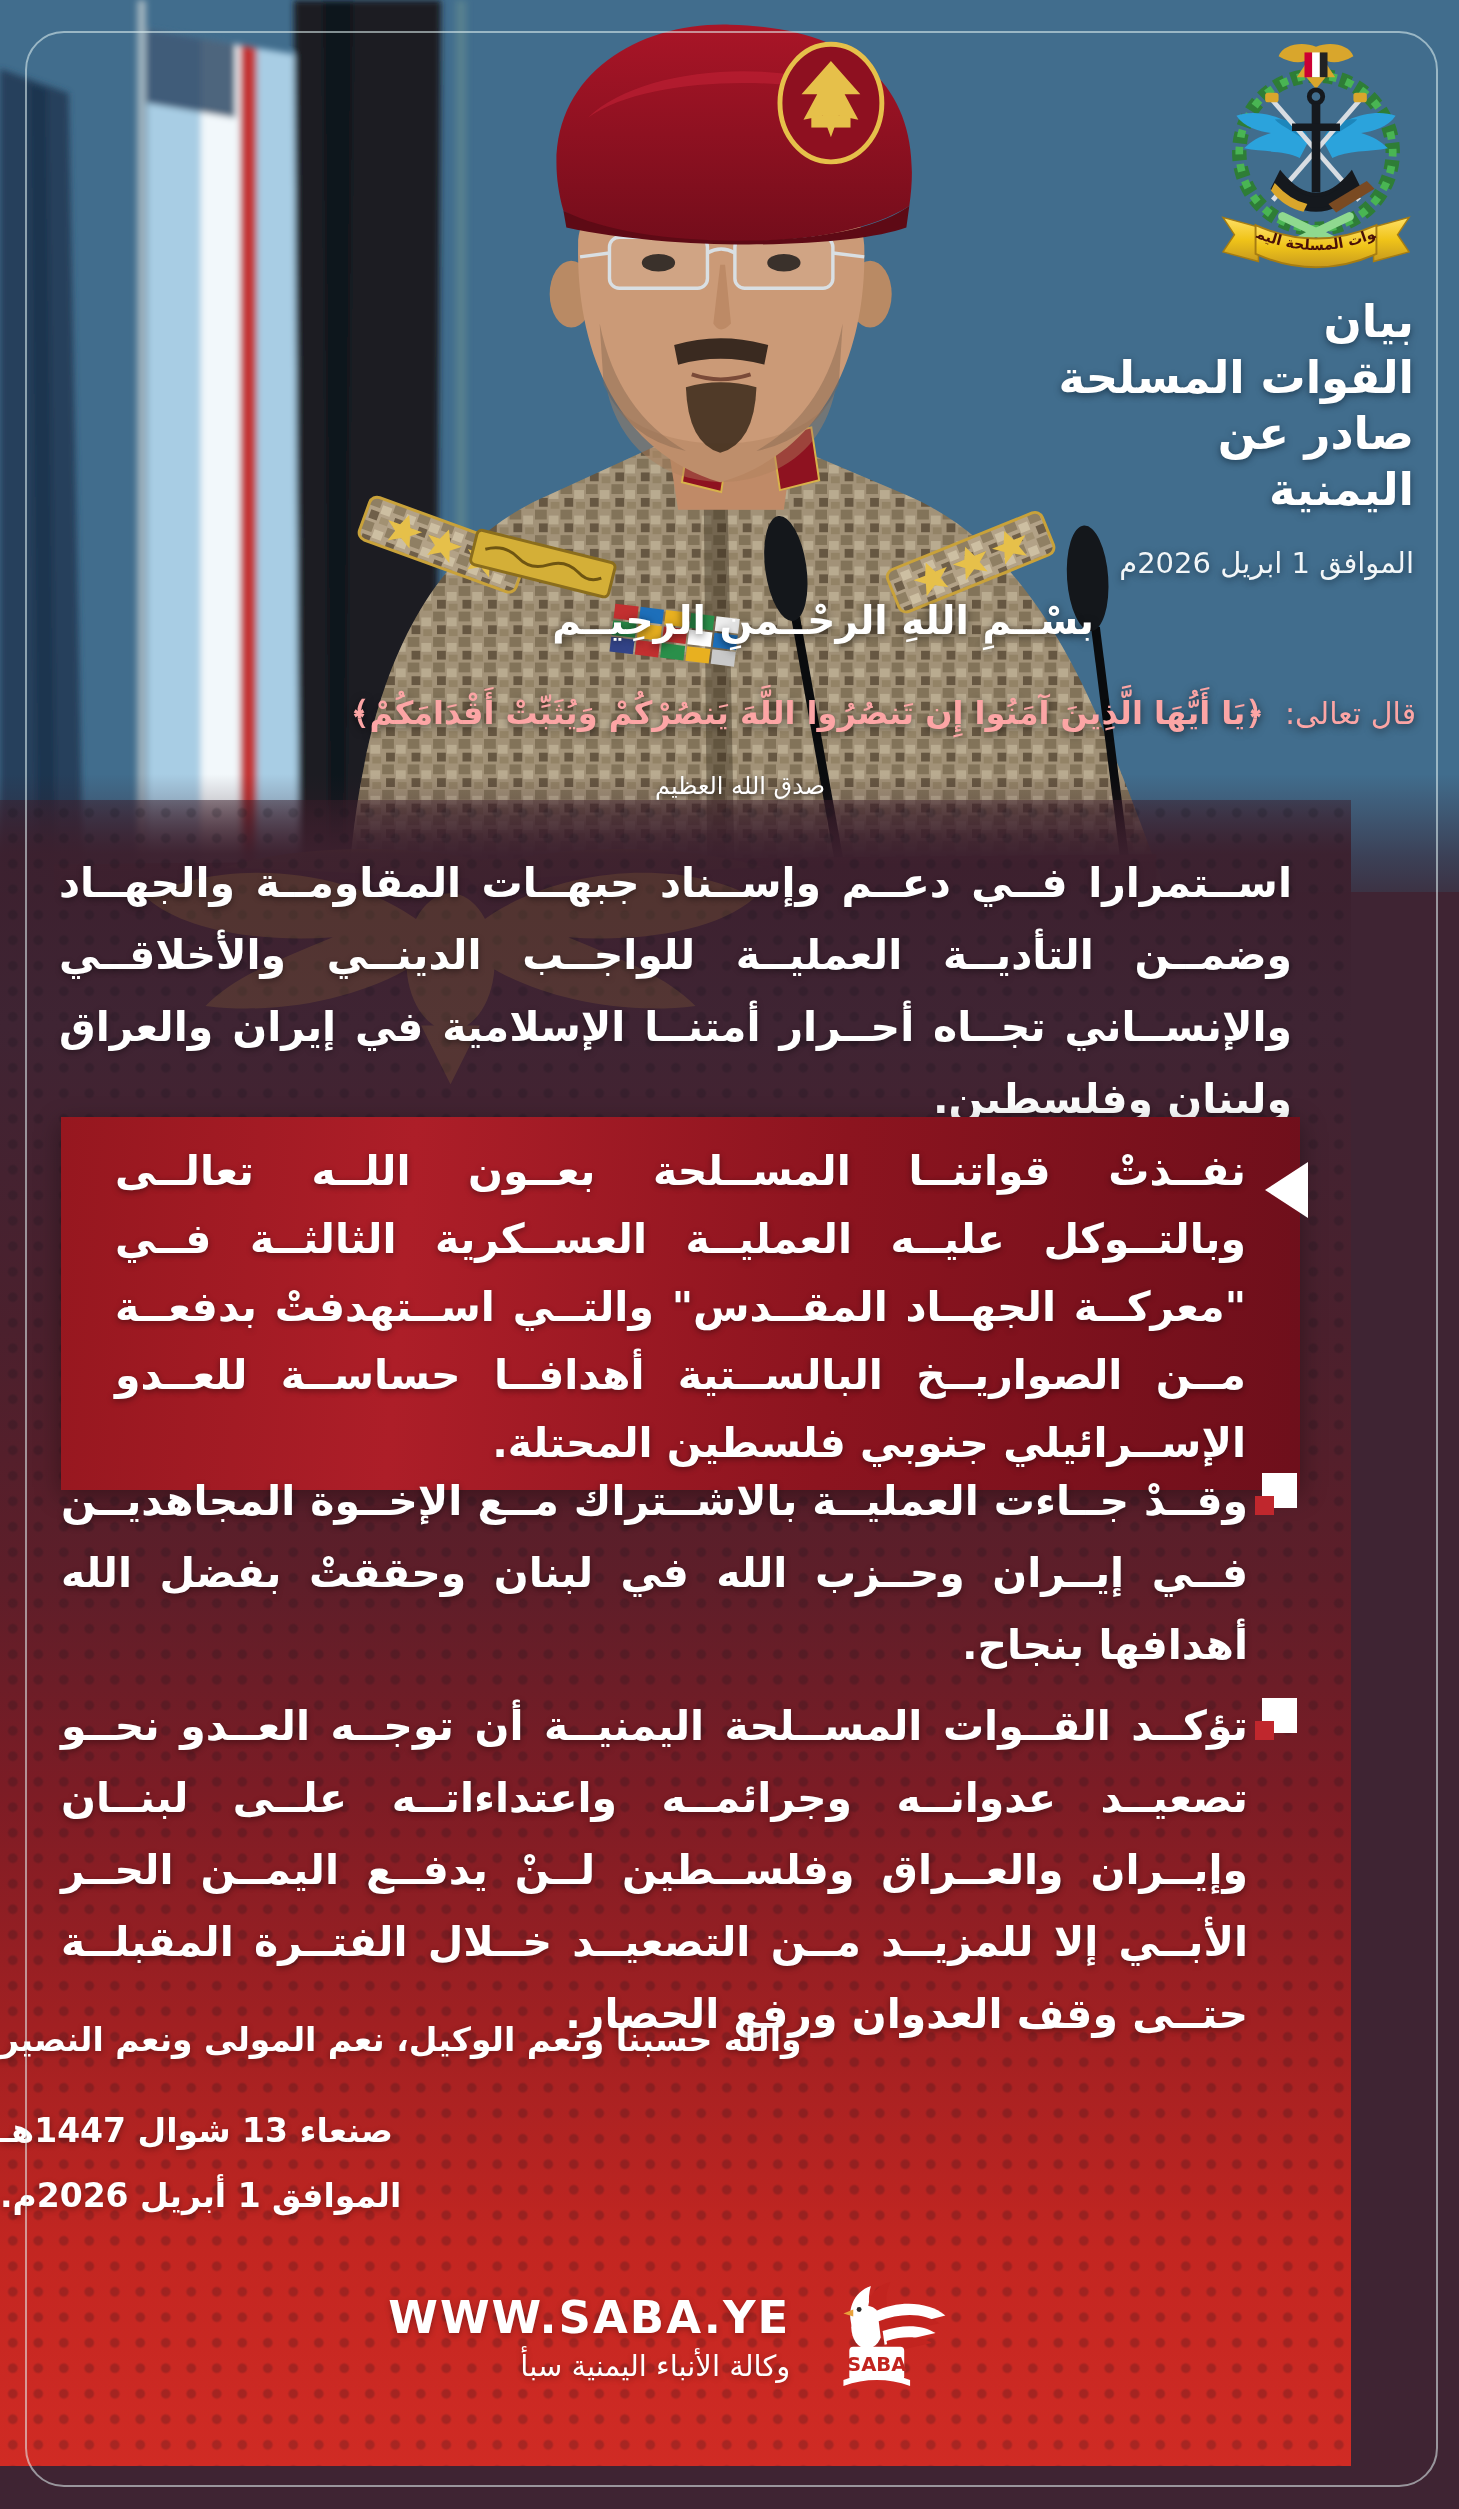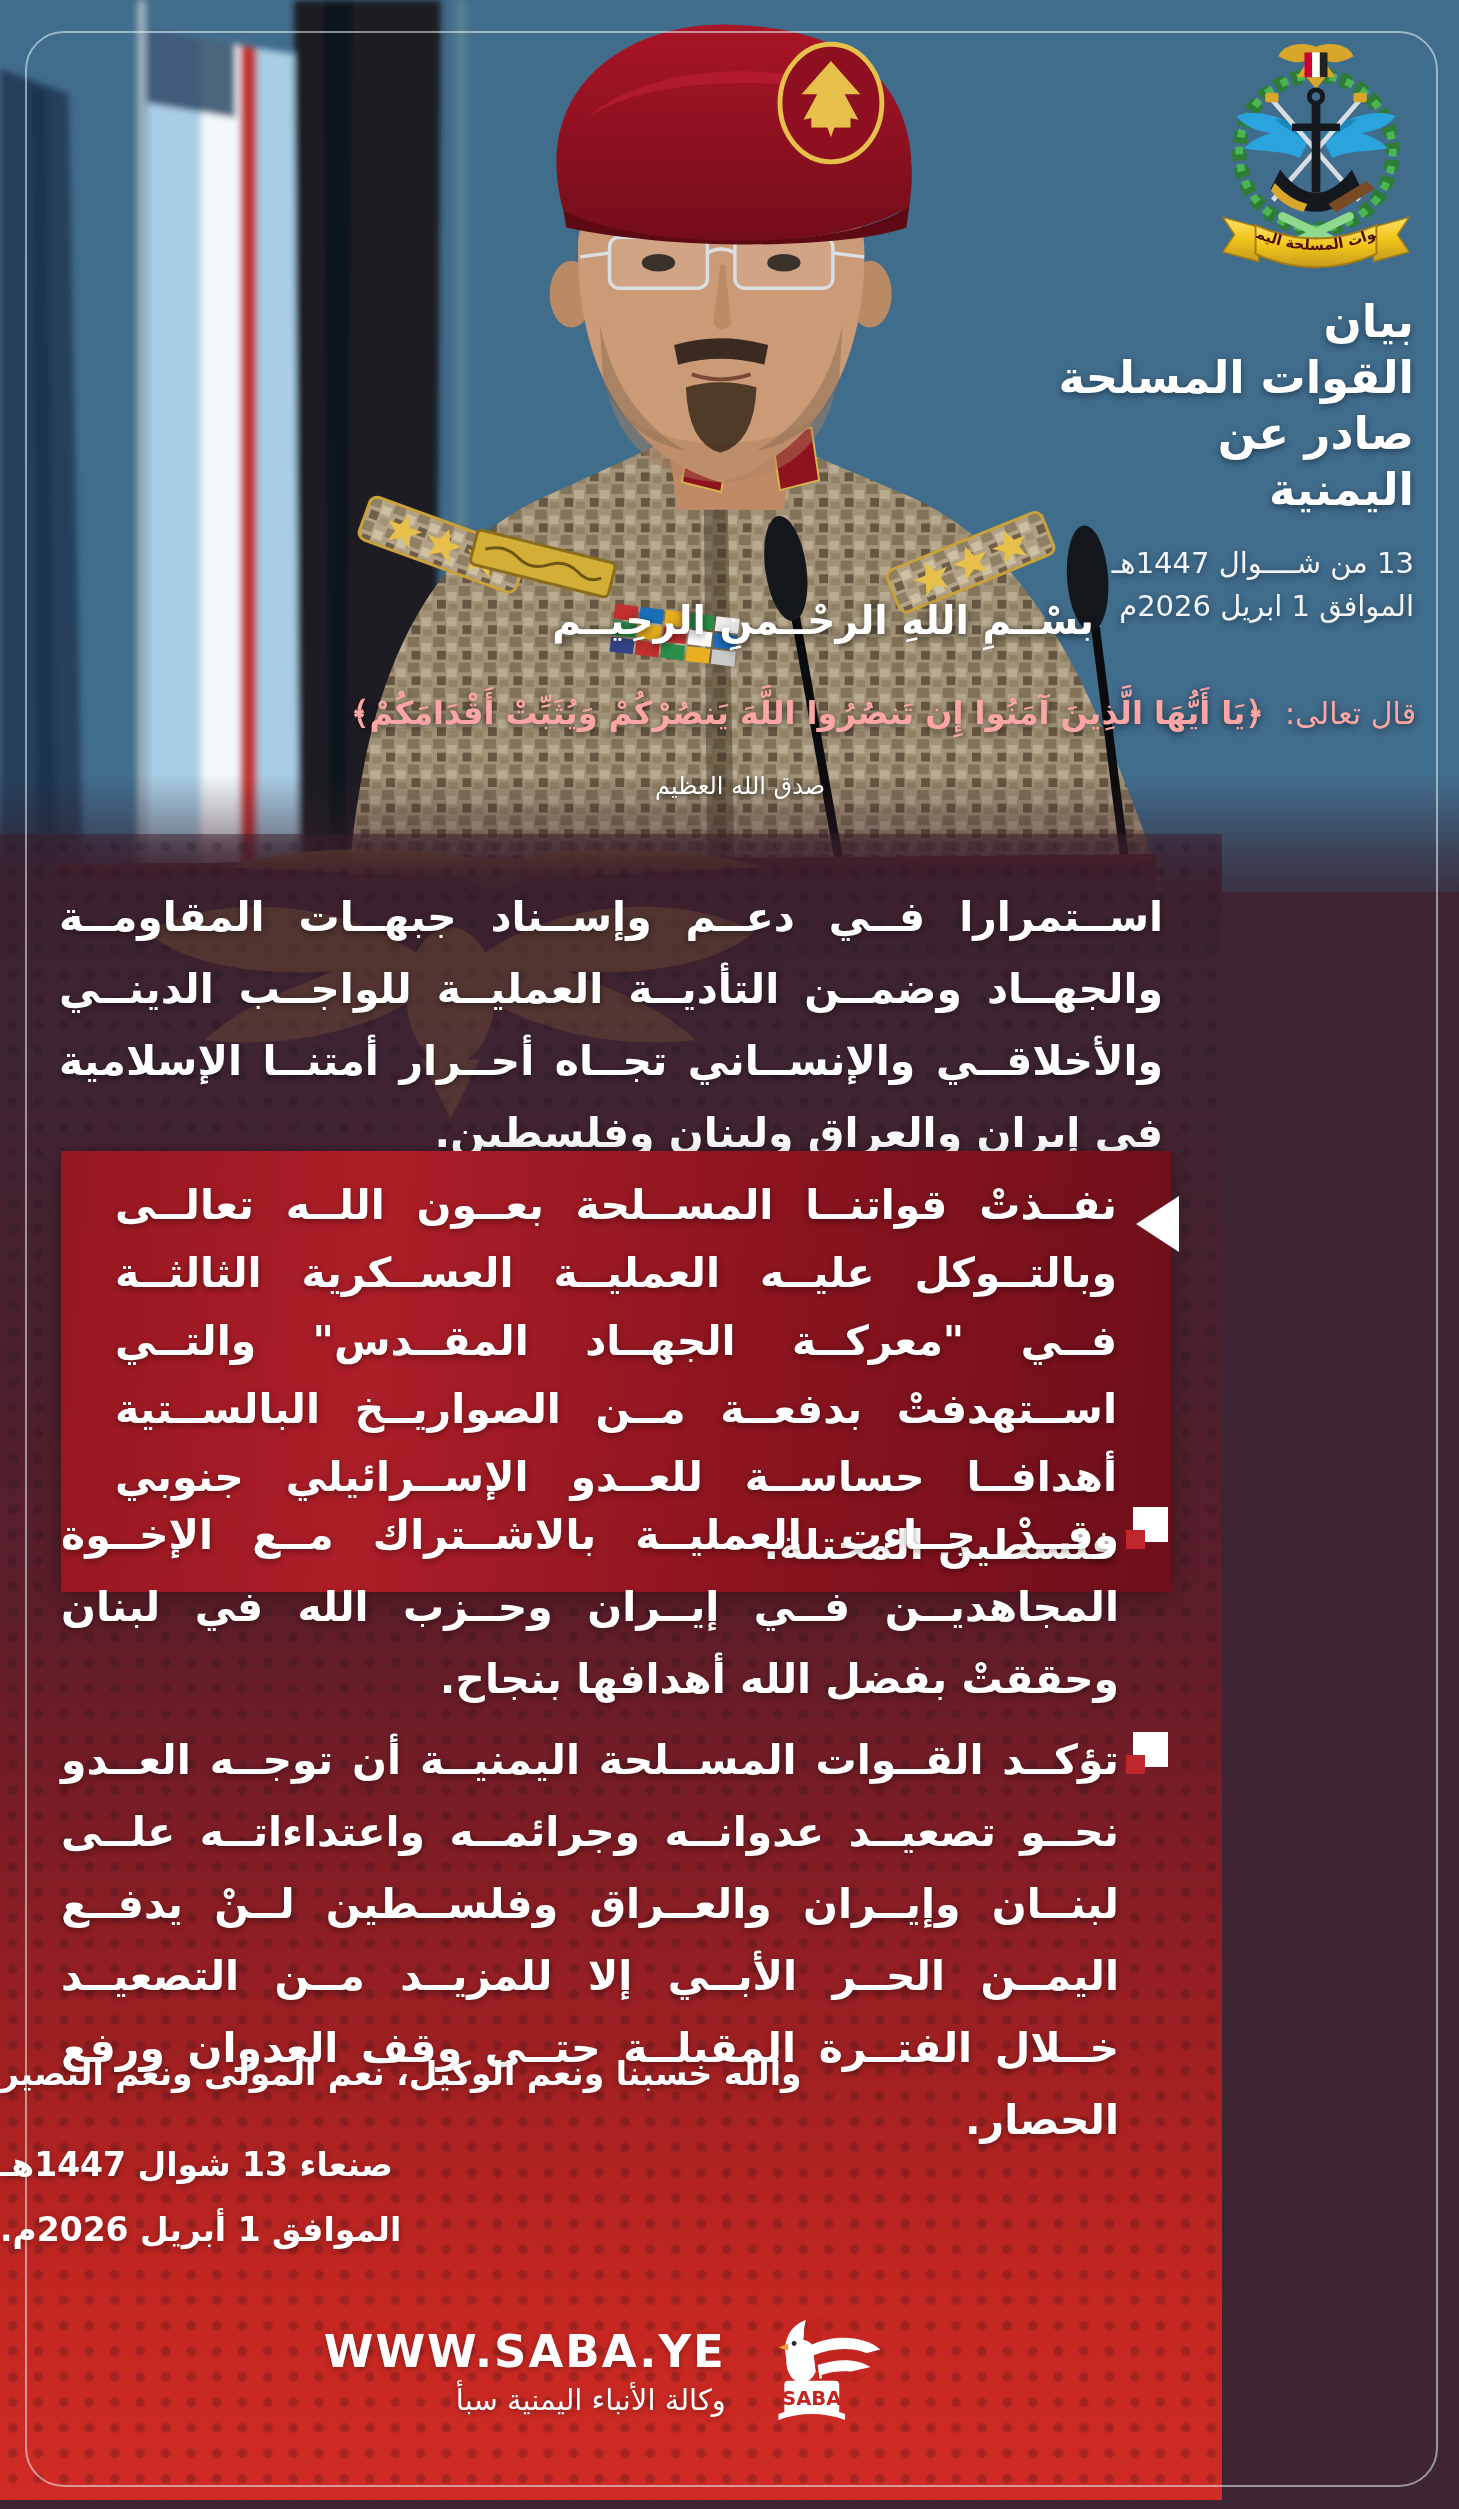--- a/index.html
+++ b/index.html
@@ -28,21 +28,21 @@
   .date-line{font-size:29px;line-height:43px;font-weight:500;color:#f2f6f8;}
   
   .basmala{position:absolute;top:598px;right:365px;color:#fff;font-size:39px;font-weight:bold;
     text-shadow:0 2px 8.8px rgba(0,0,0,.6);white-space:nowrap;}
   .verse{position:absolute;top:694px;right:43px;left:29px;text-align:right;color:#fca5a5;
     font-size:32px;font-weight:bold;white-space:nowrap;text-shadow:0 2px 8.8px rgba(0,0,0,.6);}
   .verse .intro{font-weight:normal;font-size:30px;margin-left:9.8px;}
   .tasdiq{position:absolute;top:772px;left:655px;color:#fff;font-size:24px;
     text-shadow:0 1px 4.9px rgba(0,0,0,.6);}
   
-  .bodysec{position:absolute;left:0;top:834px;width:1222px;height:1666px;
+  .bodysec{position:absolute;left:0;top:800px;width:1351px;height:1666px;
     background:linear-gradient(180deg,
       rgba(58,28,40,.50) 0px, rgba(60,32,46,.95) 54px, #3f2433 225px,
       #4b202d 529px, #5e1e29 784px, #7c1c25 990px, #a12022 1225px,
       #c32621 1451px, #d02b24 1666px);}
   .bodysec::before{content:"";position:absolute;inset:0;opacity:.38;pointer-events:none;
     background-image:radial-gradient(rgba(18,18,26,.55) 3.9px, rgba(18,18,26,.22) 4.9px, transparent 5.9px);
     background-size:25.5px 25.5px;}
   .watermark{position:absolute;left:127px;top:4.9px;width:647px;height:294px;opacity:.14;}
   .para{position:absolute;left:59px;right:59px;margin:0;color:#fff;font-weight:bold;
     font-size:41px;line-height:72px;text-align:justify;text-shadow:0 2px 6.9px rgba(0,0,0,.4);}
@@ -288,21 +288,20 @@
       </text>
     </g>
   </svg>
 
   <div class="title-block" dir="rtl">
     <div class="title-line">بيان</div>
     <div class="title-line">القوات المسلحة</div>
     <div class="title-line">صادر عن</div>
     <div class="title-line">اليمنية</div>
     <div class="date-block">
-      <div class="date-line">13 من شــــوال 1447هـ</div>
       <div class="date-line">الموافق 1 ابريل 2026م</div>
     </div>
   </div>
 
   <div class="basmala" dir="rtl">بسْــمِ اللهِ الرحْــمنِ الرحِيــم</div>
   <div class="verse" dir="rtl">
     <span class="intro">قال تعالى:</span>
     <span>﴿يَا أَيُّهَا الَّذِينَ آمَنُوا إِن تَنصُرُوا اللَّهَ يَنصُرْكُمْ وَيُثَبِّتْ أَقْدَامَكُمْ﴾</span>
   </div>
   <div class="tasdiq" dir="rtl">صدق الله العظيم</div>

